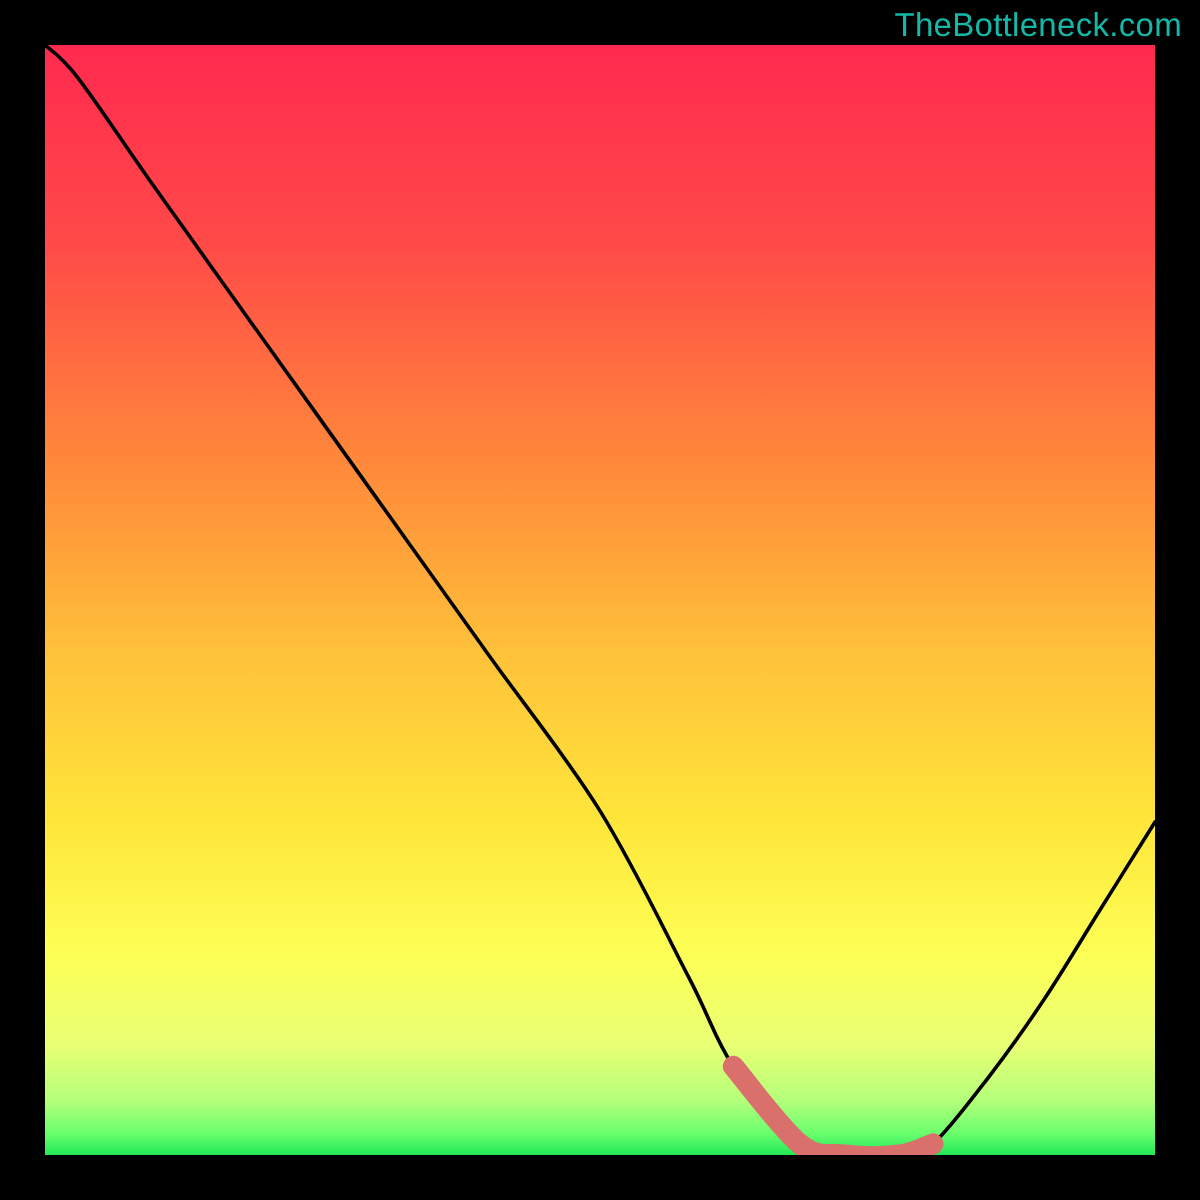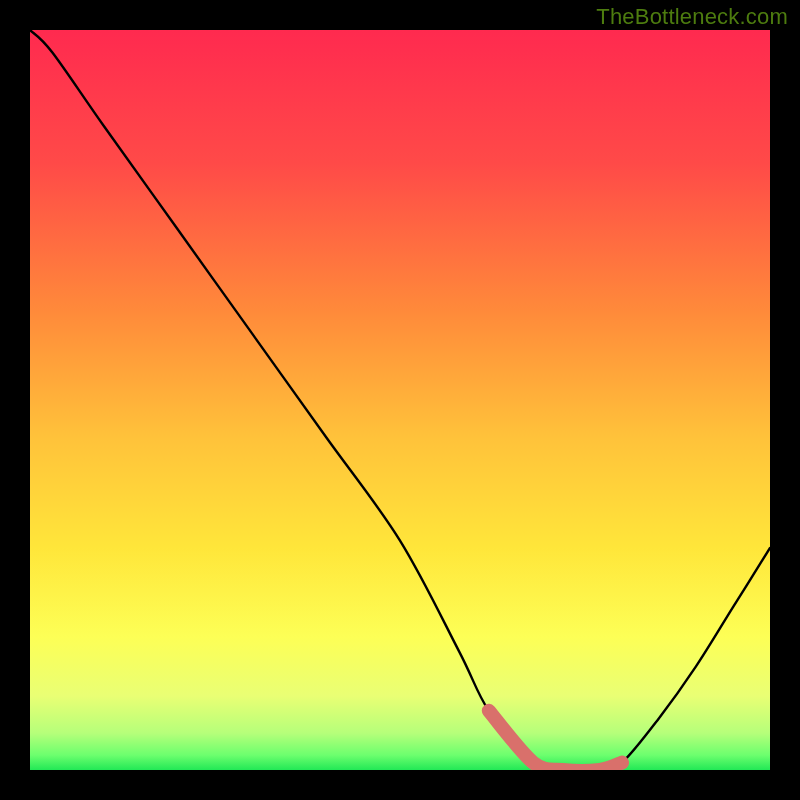--- a/index.html
+++ b/index.html
@@ -8,21 +8,21 @@
     width: 800px;
     height: 800px;
     background: #000;
     position: relative;
     font-family: Arial, Helvetica, sans-serif;
   }
   .watermark {
     position: absolute;
     top: 4px;
     right: 12px;
-    color: #4d7c0f;
+    color: #14b8a6;
     font-size: 22px;
     font-weight: 500;
     z-index: 10;
     letter-spacing: 0.2px;
   }
   .plot-area {
     position: absolute;
     left: 30px;
     top: 30px;
     width: 740px;

